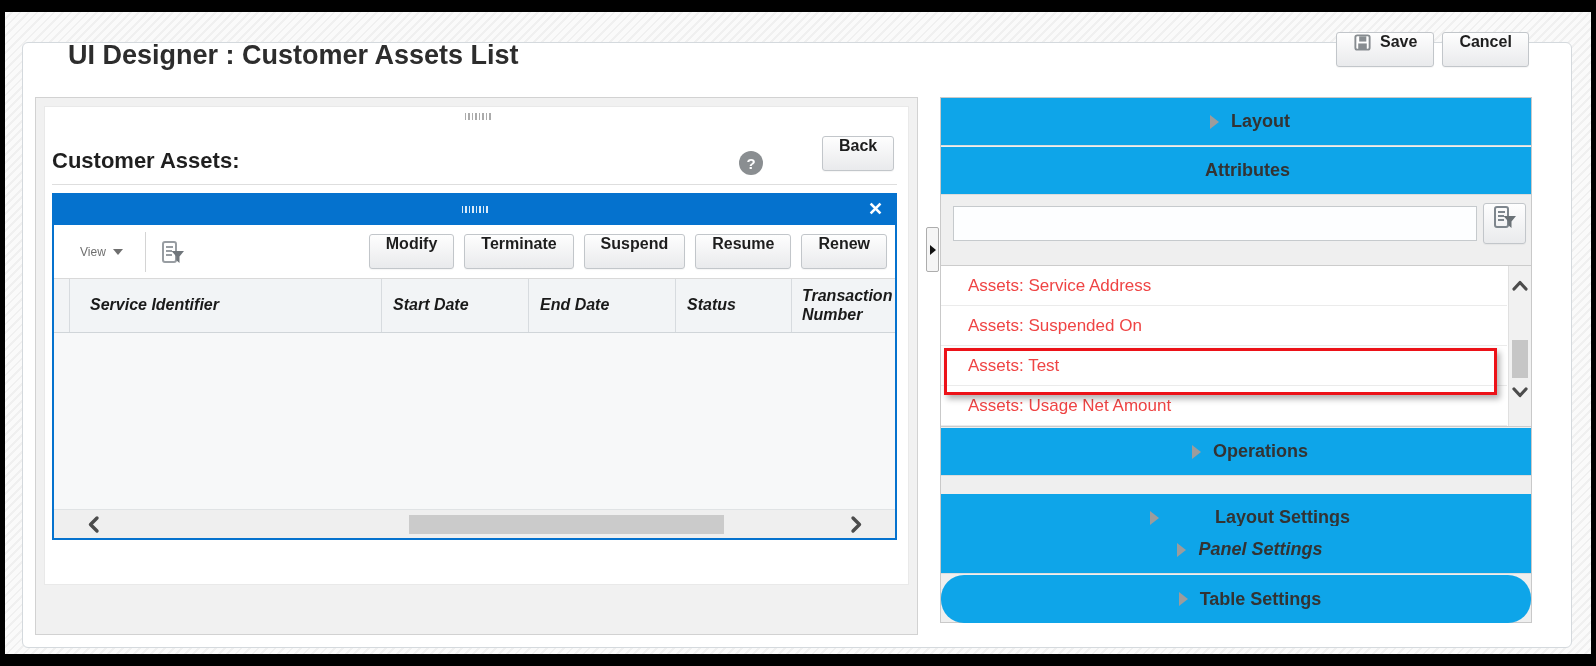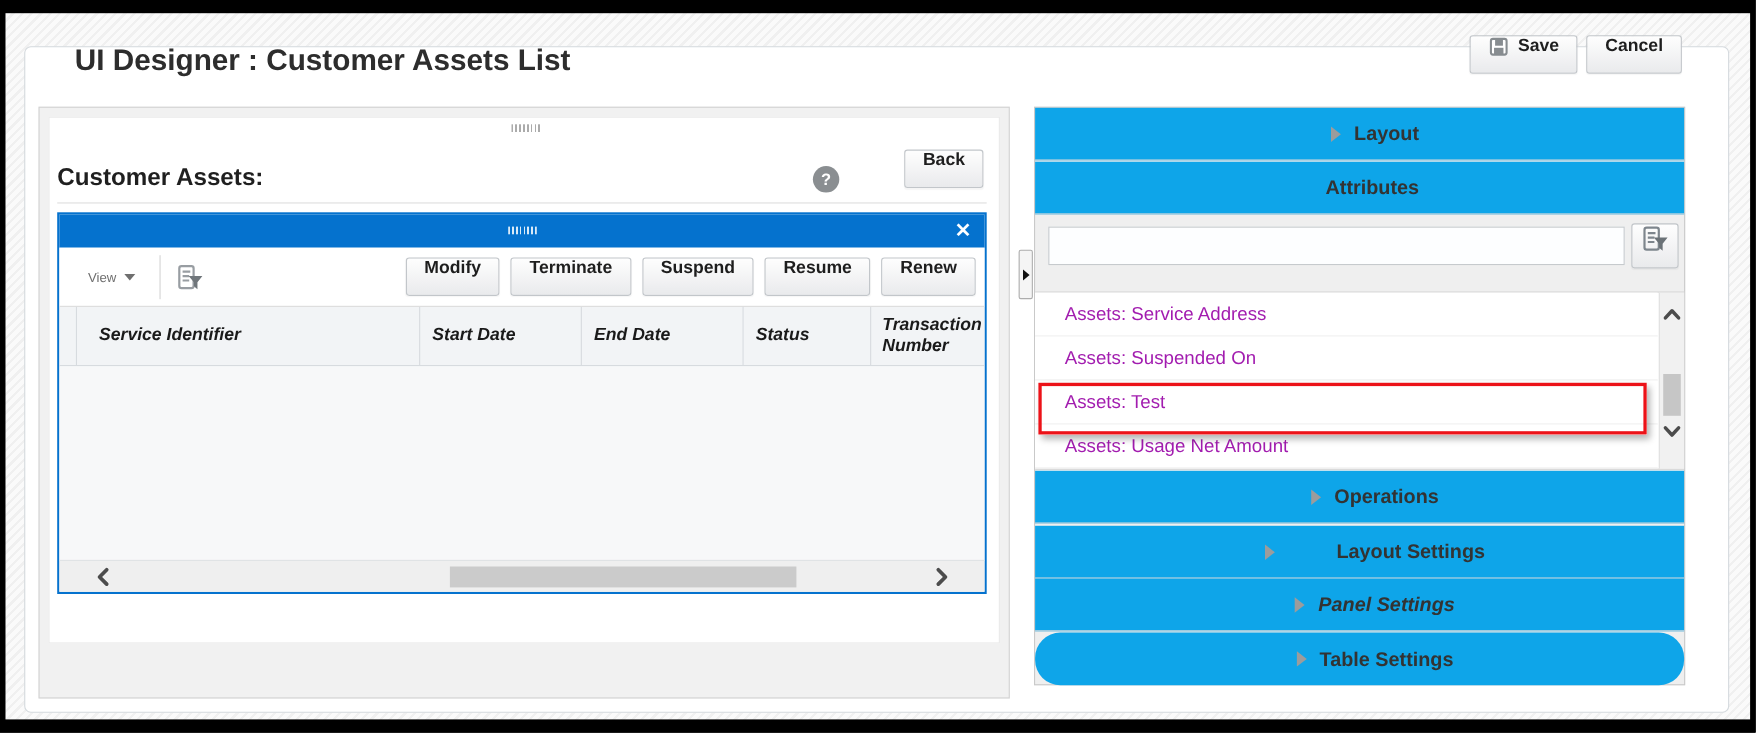--- a/index.html
+++ b/index.html
@@ -75,21 +75,21 @@
               border-left:9px solid #9c9c9c; margin-right:12px; }
   .sec.plain { padding-left:23px; cursor:default; }
   .search-row { position:absolute; left:0; top:98px; width:590px; height:69px; }
   .attr-search { position:absolute; left:12px; top:10px; width:524px; height:35px;
                  border:1px solid #c6cacd; background:#fdfeff; font-size:16px; padding:0 10px;
                  font-family:"Liberation Sans",sans-serif; }
   .filter-btn { position:absolute; left:542px; top:7px; width:43px; height:41px; padding:0; }
   .attr-list { position:absolute; left:0; top:167px; width:590px; height:162px; background:#fff;
                border-top:1px solid #cccccc; border-bottom:1px solid #cccccc; }
   .attr-item { height:40px; display:flex; align-items:center; padding-left:27px; font-size:17px;
-               color:#a21caf; border-bottom:1px solid #ebebeb; cursor:pointer; background:#fff; width:566px; }
+               color:#ef4444; border-bottom:1px solid #ebebeb; cursor:pointer; background:#fff; width:566px; }
   .attr-item:last-child { border-bottom:none; height:38px; }
   .vscroll { position:absolute; right:0; top:0; width:23px; height:160px; background:#f1f1f1;
              border-left:1px solid #e0e0e0; }
   .vs-up   { position:absolute; left:2px; top:12px; cursor:pointer; }
   .vs-down { position:absolute; left:2px; top:120px; cursor:pointer; }
   .vs-thumb{ position:absolute; left:3px; top:74px; width:16px; height:38px; background:#c6c6c6; cursor:grab; }
 
   .red-box { position:absolute; left:944px; top:348px; width:553px; height:47px;
              border:3px solid #ec1218; box-shadow:3px 4px 6px rgba(0,0,0,0.3); pointer-events:none; z-index:20; }
 
@@ -243,21 +243,21 @@
               <path d="M3 3 L9 9.5 L15 3" fill="none" stroke="#4c4c4c" stroke-width="3.2" stroke-linecap="round" stroke-linejoin="round"></path>
             </svg>
         </span>
       </div>
     </div>
 
     <div class="sec" style="top:330px;">
       <span class="tri"></span>
       <span>Operations</span>
     </div>
-    <div class="sec" style="top:380px;gap:44px;">
+    <div class="sec" style="top:396px;gap:44px;">
       <span class="tri"></span>
       <span>Layout Settings</span>
     </div>
     <div class="sec" style="top:428px;font-style:italic;">
       <span class="tri"></span>
       <span>Panel Settings</span>
     </div>
     <div class="sec" style="top:477px; border-bottom:none;border-radius:23px;">
       <span class="tri"></span>
       <span>Table Settings</span>

